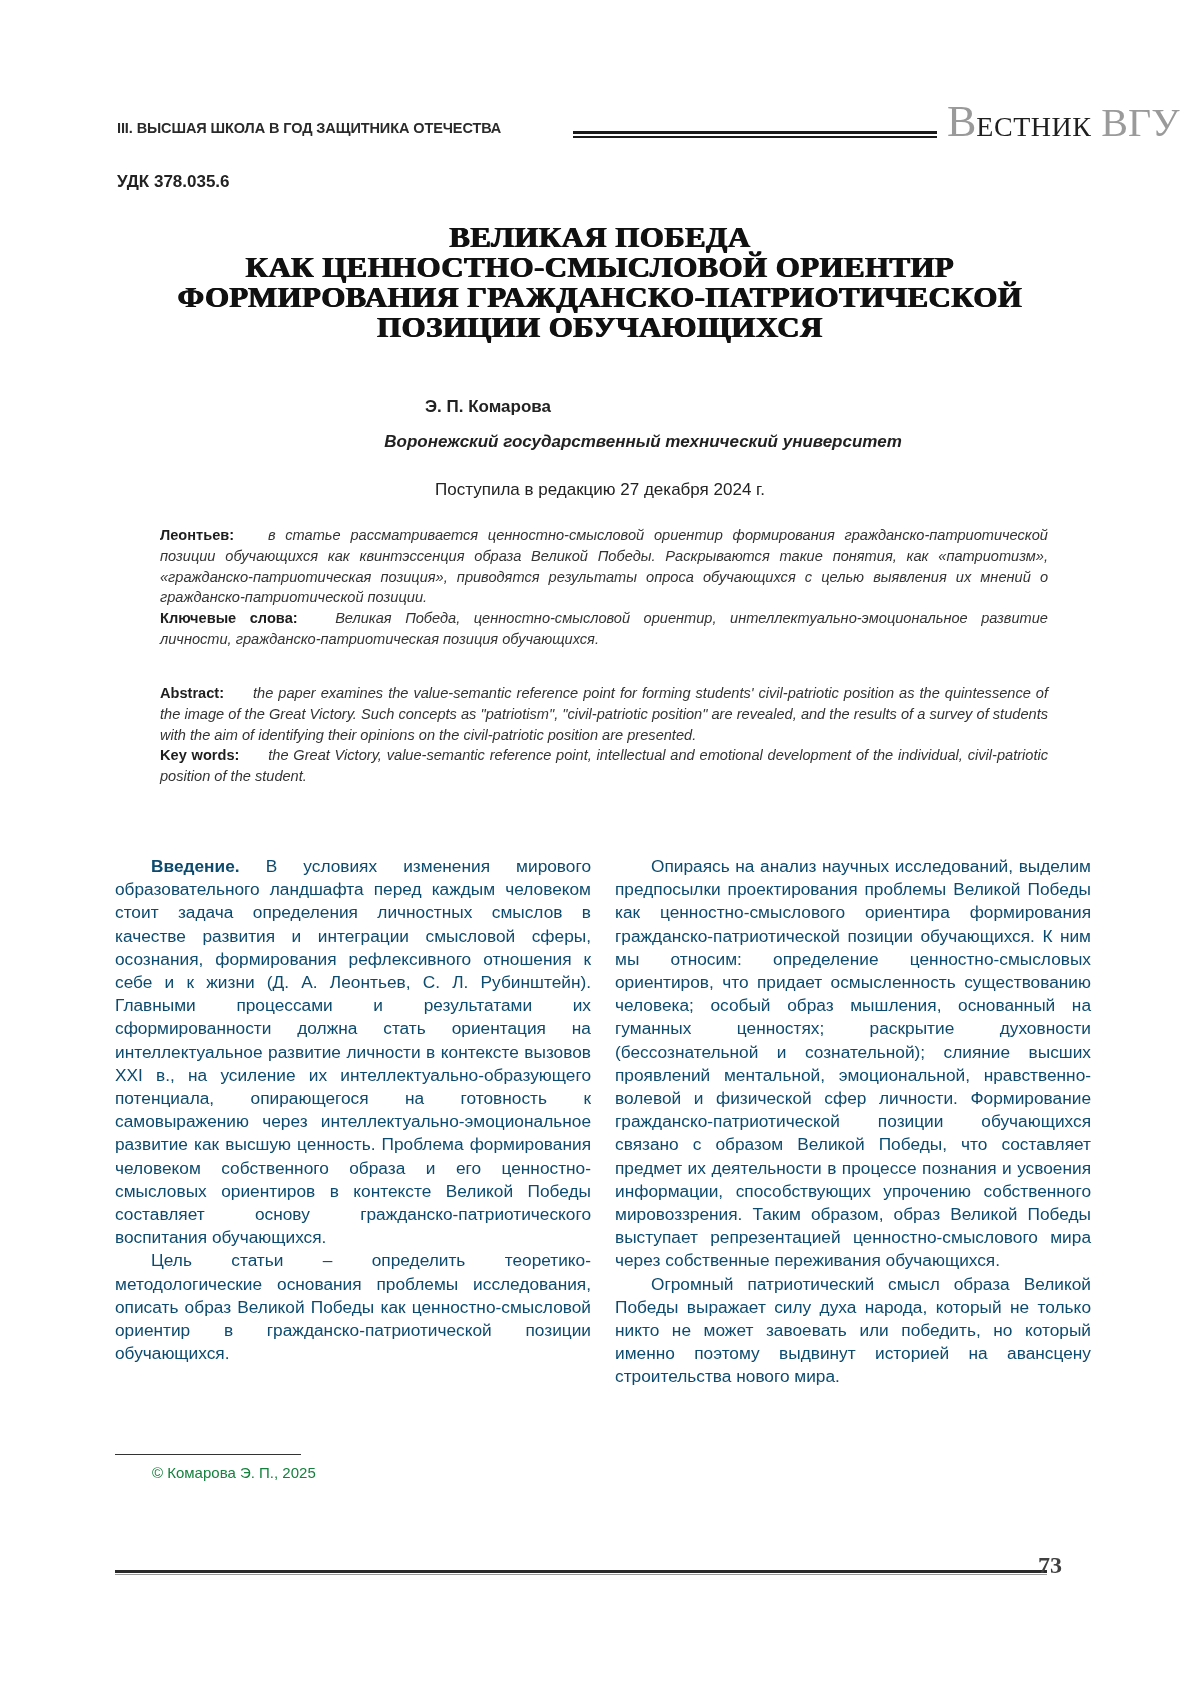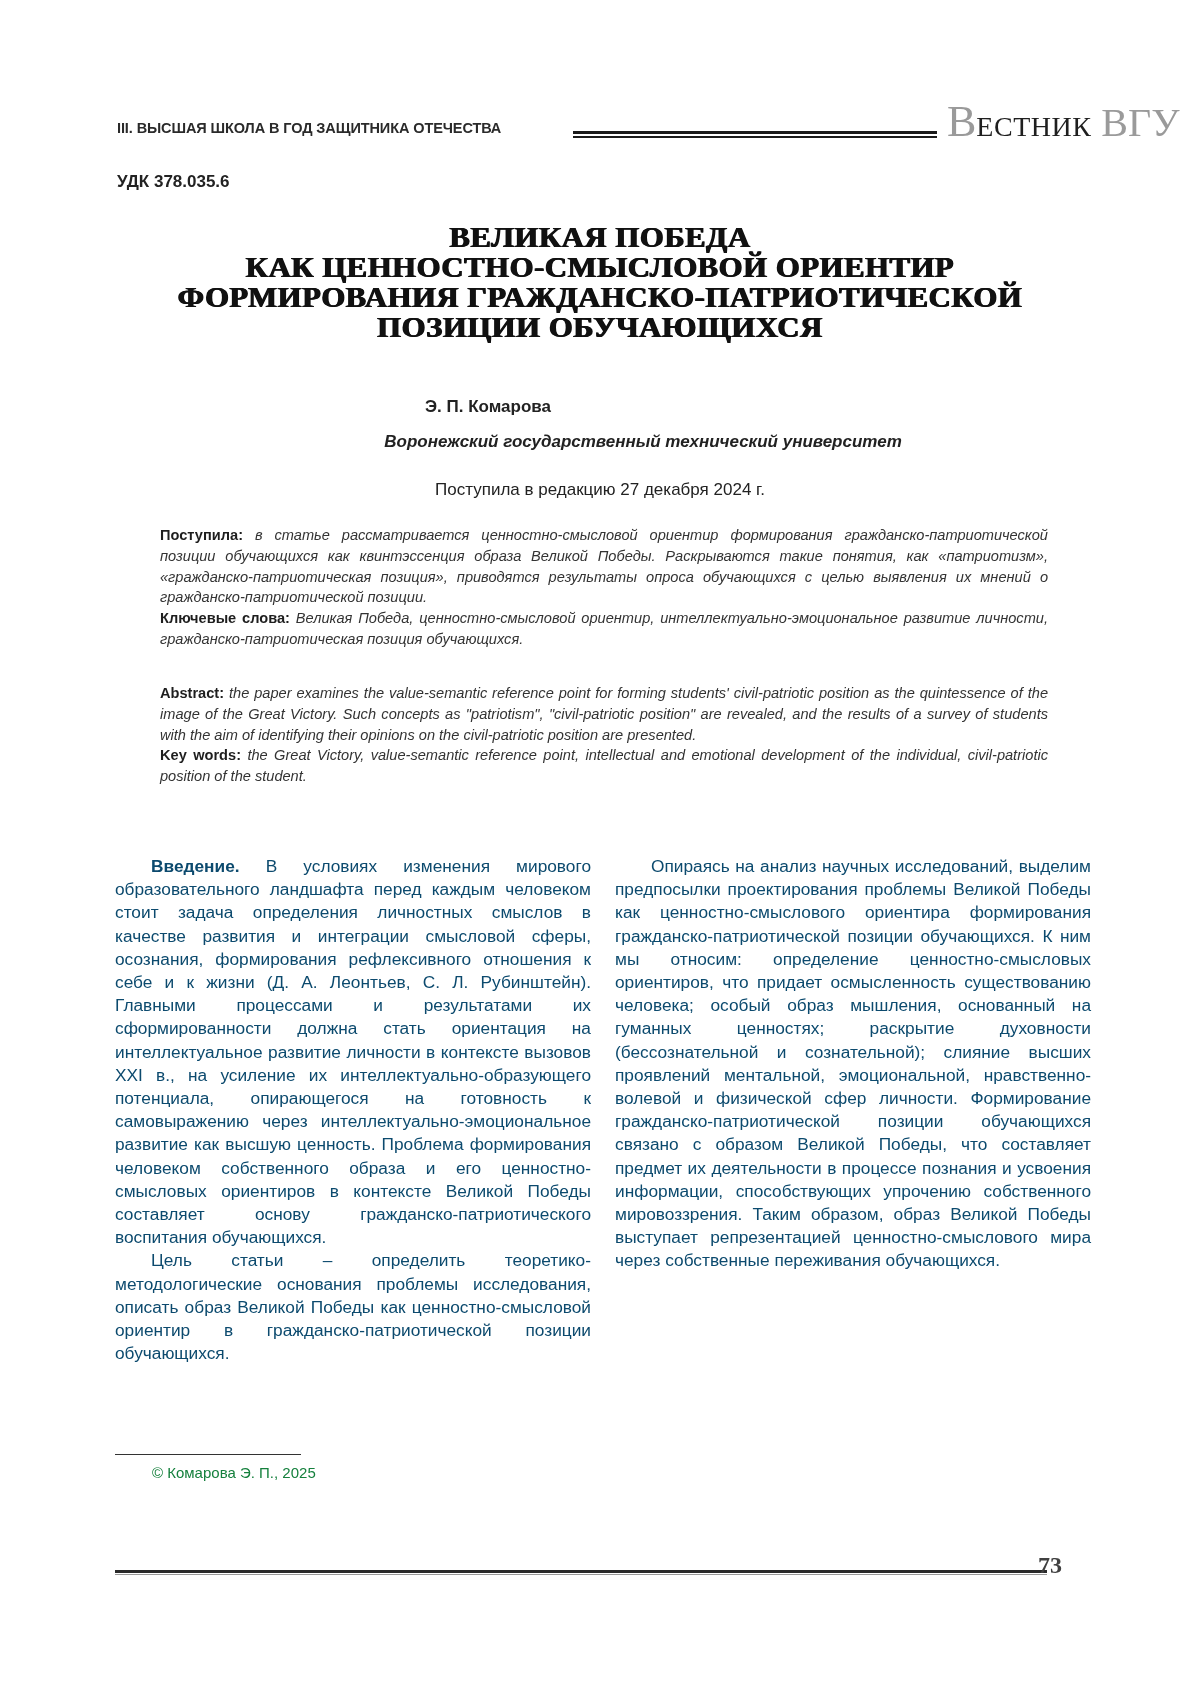--- a/index.html
+++ b/index.html
@@ -20,21 +20,21 @@
     .title { position: absolute; left: 100px; top: 222px; width: 1000px; text-align: center; font-family: "Liberation Serif", serif; font-weight: bold; font-size: 29px; line-height: 30px; letter-spacing: 0.5px; color: #111; transform: scaleX(1.06); transform-origin: center top; }
     .title div { text-shadow: 0.6px 0 0 #111, -0.6px 0 0 #111; }
 
     .author { position: absolute; left: 0; width: 976px; top: 389px; text-align: center; font-size: 17px; font-weight: bold; color: #222; margin-top: 8px; }
     .affil { position: absolute; left: 0; width: 1200px; top: 432px; text-align: center; font-size: 17px; font-weight: bold; font-style: italic; color: #222; margin-left: 43px; }
     .received { position: absolute; left: 0; width: 1200px; top: 480px; text-align: center; font-size: 17px; color: #222; }
 
     .abstract-block { position: absolute; left: 160px; width: 888px; font-size: 14.6px; line-height: 20.8px; color: #333; text-align: justify; }
     .abstract-block p { margin: 0; }
     .abstract-block b { font-style: normal; color: #1e1e1e; }
-    .abstract-block i { font-style: italic; }
+    .abstract-block i { font-style: italic; margin-left: 24px; }
     .ru-abs { top: 525px; }
     .en-abs { top: 683px; }
 
     .col { position: absolute; top: 855px; width: 476px; font-size: 17.3px; line-height: 23.2px; color: #0c4a6e; text-align: justify; hyphens: manual; }
     .col p { margin: 0; text-indent: 36px; }
     .col-left { left: 115px; }
     .col-right { left: 615px; }
 
     .footnote-rule { position: absolute; left: 115px; top: 1454px; width: 186px; height: 1px; background: #333; }
     .footnote { position: absolute; left: 152px; top: 1464px; font-size: 15px; color: #15803d; }
@@ -64,36 +64,37 @@
   <div>КАК ЦЕННОСТНО-СМЫСЛОВОЙ ОРИЕНТИР</div>
   <div>ФОРМИРОВАНИЯ ГРАЖДАНСКО-ПАТРИОТИЧЕСКОЙ</div>
   <div>ПОЗИЦИИ ОБУЧАЮЩИХСЯ</div>
 </div>
 
 <div class="author">Э. П. Комарова</div>
 <div class="affil">Воронежский государственный технический университет</div>
 <div class="received">Поступила в редакцию 27 декабря 2024 г.</div>
 
 <div class="abstract-block ru-abs">
-  <p><b>Поступила:</b><i> в статье рассматривается ценностно-смысловой ориентир формирования граждан­ско-патриотической позиции обучающихся как квинтэссенция образа Великой Победы. Раскрываются такие понятия, как «патриотизм», «гражданско-патриотическая позиция», приводятся результаты опроса обучающихся с целью выявления их мнений о гражданско-патриотической позиции.</i></p>
+  <p><b>Леонтьев:</b><i> в статье рассматривается ценностно-смысловой ориентир формирования граждан­ско-патриотической позиции обучающихся как квинтэссенция образа Великой Победы. Раскрываются такие понятия, как «патриотизм», «гражданско-патриотическая позиция», приводятся результаты опроса обучающихся с целью выявления их мнений о гражданско-патриотической позиции.</i></p>
   <p><b>Ключевые слова:</b><i> Великая Победа, ценностно-смысловой ориентир, интеллектуально-эмоциональное развитие личности, гражданско-патриотическая позиция обучающихся.</i></p>
 </div>
 
 <div class="abstract-block en-abs">
   <p><b>Abstract:</b><i> the paper examines the value-semantic reference point for forming students' civil-patriotic position as the quintessence of the image of the Great Victory. Such concepts as "patriotism", "civil-patriotic position" are revealed, and the results of a survey of students with the aim of identifying their opinions on the civil-patriotic position are presented.</i></p>
   <p><b>Key words:</b><i> the Great Victory, value-semantic reference point, intellectual and emotional development of the individual, civil-patriotic position of the student.</i></p>
 </div>
 
 <div class="col col-left">
   <p><b>Введение.</b><span> В условиях изменения мирового образовательного ландшафта перед каждым человеком стоит задача определения личностных смыслов в качестве развития и интеграции смысловой сферы, осознания, формирования рефлексивного отношения к себе и к жизни (Д. А. Леонтьев, С. Л. Рубинштейн). Главными процессами и результатами их сформированности должна стать ориентация на интеллектуальное развитие личности в контексте вызовов XXI в., на усиление их интеллектуально-образующего потенциала, опирающегося на готовность к самовыражению через интеллектуально-эмоциональное развитие как высшую ценность. Проблема формирования человеком собственного образа и его ценностно-смысловых ориентиров в контексте Великой Победы составляет основу гражданско-патриотического воспитания обучающихся.</span></p>
   <p>Цель статьи – определить теоретико-методологические основания проблемы исследования, описать образ Великой Победы как ценностно-смысловой ориентир в гражданско-патриотической позиции обучающихся.</p>
 </div>
 
 <div class="col col-right">
   <p>Опираясь на анализ научных исследований, выделим предпосылки проектирования проблемы Великой Победы как ценностно-смыслового ориентира формирования гражданско-патриотической позиции обучающихся. К ним мы относим: определение ценностно-смысловых ориентиров, что придает осмысленность существованию человека; особый образ мышления, основанный на гуманных ценностях; раскрытие духовности (бессознательной и сознательной); слияние высших проявлений ментальной, эмоциональной, нравственно-волевой и физической сфер личности. Формирование гражданско-патриотической позиции обучающихся связано с образом Великой Победы, что составляет предмет их деятельности в процессе познания и усвоения информации, способствующих упрочению собственного мировоззрения. Таким образом, образ Великой Победы выступает репрезентацией ценностно-смыслового мира через собственные переживания обучающихся.</p>
+  <p>Огромный патриотический смысл образа Великой Победы выражает силу духа народа, который не только никто не может завоевать или победить, но который именно поэтому выдвинут историей на авансцену строительства нового мира.</p>
 </div>
 
 <div class="footnote-rule"></div>
 <div class="footnote">© Комарова Э. П., 2025</div>
 
 <div class="footer-rule"></div>
 <div class="footer-rule2"></div>
 <div class="page-number">73</div>
 
 </body></html>

